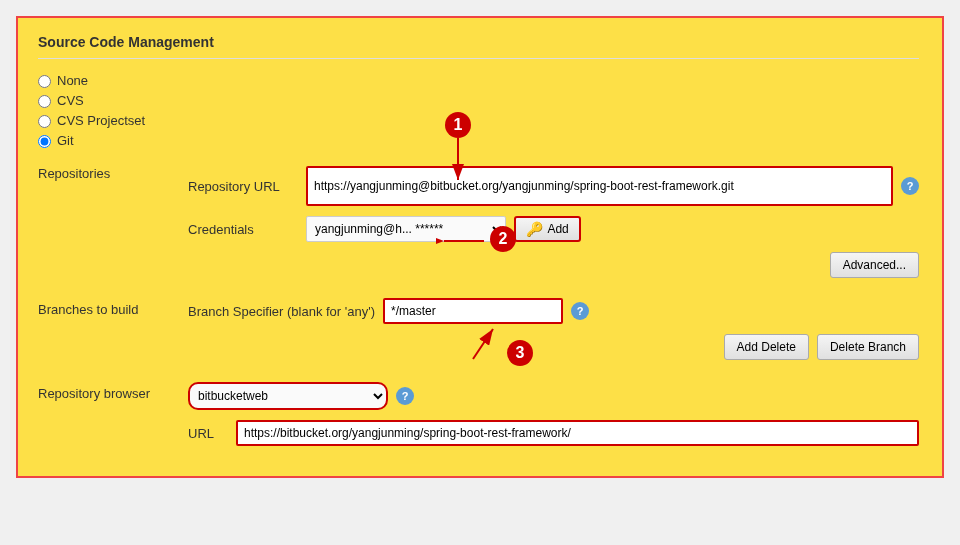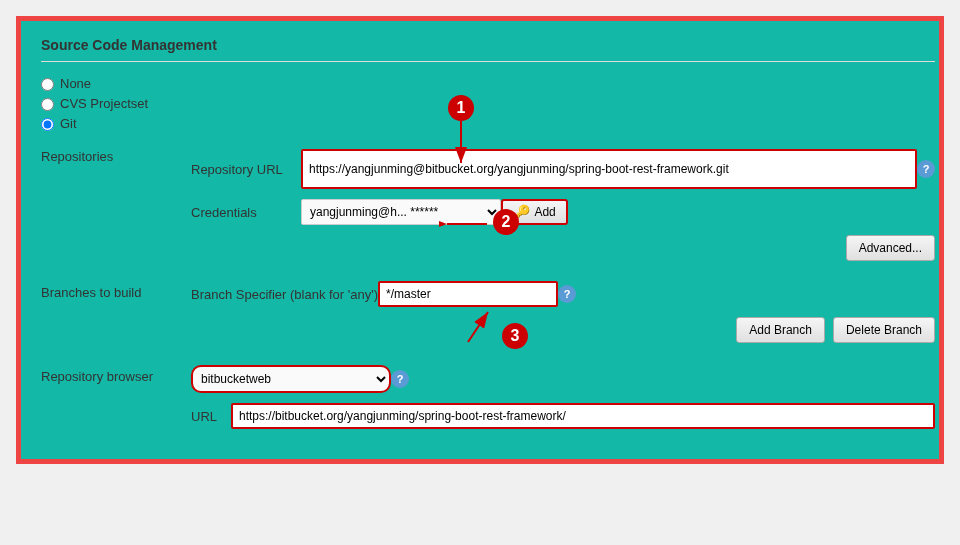--- a/index.html
+++ b/index.html
@@ -4,23 +4,23 @@
   <style>
     * { box-sizing: border-box; margin: 0; padding: 0; }
     body {
       font-family: Arial, sans-serif;
       font-size: 13px;
       background: #f0f0f0;
       padding: 16px;
       color: #333;
     }
     .panel {
-      background: #14b8a6;
-      border: 5px solid #ef4444;
-      padding: 16px 4px 20px 20px;
+      background: #fde047;
+      border: 2px solid #ef4444;
+      padding: 16px 23px 20px 20px;
       max-width: 940px;
     }
     .panel-title {
       font-weight: bold;
       font-size: 14px;
       margin-bottom: 14px;
       border-bottom: 1px solid #ddd;
       padding-bottom: 8px;
     }
     .radio-group {
@@ -45,20 +45,21 @@
       min-width: 130px;
       padding-top: 4px;
       font-size: 13px;
     }
     .right-content {
       flex: 1;
     }
     .field-row {
       display: flex;
       align-items: center;
+      gap: 8px;
       margin-bottom: 10px;
     }
     .field-label {
       min-width: 110px;
       font-size: 13px;
     }
     .text-input {
       flex: 1;
       height: 40px;
       border: 2px solid #cc0000;
@@ -164,20 +165,24 @@
 </head>
 <body>
 
 <div class="panel">
   <div class="panel-title">Source Code Management</div>
 
   <div class="radio-group">
     <label class="radio-item">
       <input type="radio" name="scm" style="">
       <span>None</span>
+    </label>
+    <label class="radio-item">
+      <input type="radio" name="scm" style="">
+      <span>CVS</span>
     </label>
     <label class="radio-item">
       <input type="radio" name="scm" style="">
       <span>CVS Projectset</span>
     </label>
     <label class="radio-item">
       <input type="radio" name="scm" checked="" style="">
       <span>Git</span>
     </label>
   </div>
@@ -260,21 +265,21 @@
               </defs>
               <line x1="30" y1="35" x2="50" y2="5" stroke="#cc0000" stroke-width="2" marker-end="url(#arrowhead3)"></line>
             </svg>
             <span class="badge" style="margin-top:16px;">3</span>
           </div>
         </div>
         <div class="help-icon">?</div>
       </div>
       <div class="buttons-row" style="margin-top:6px;">
         <button class="btn">
-          <span>Add Branch</span>
+          <span>Add Delete</span>
         </button>
         <button class="btn">
           <span>Delete Branch</span>
         </button>
       </div>
     </div>
   </div>
 
   <div class="section-block" style="margin-top:16px;">
     <div class="left-label">

